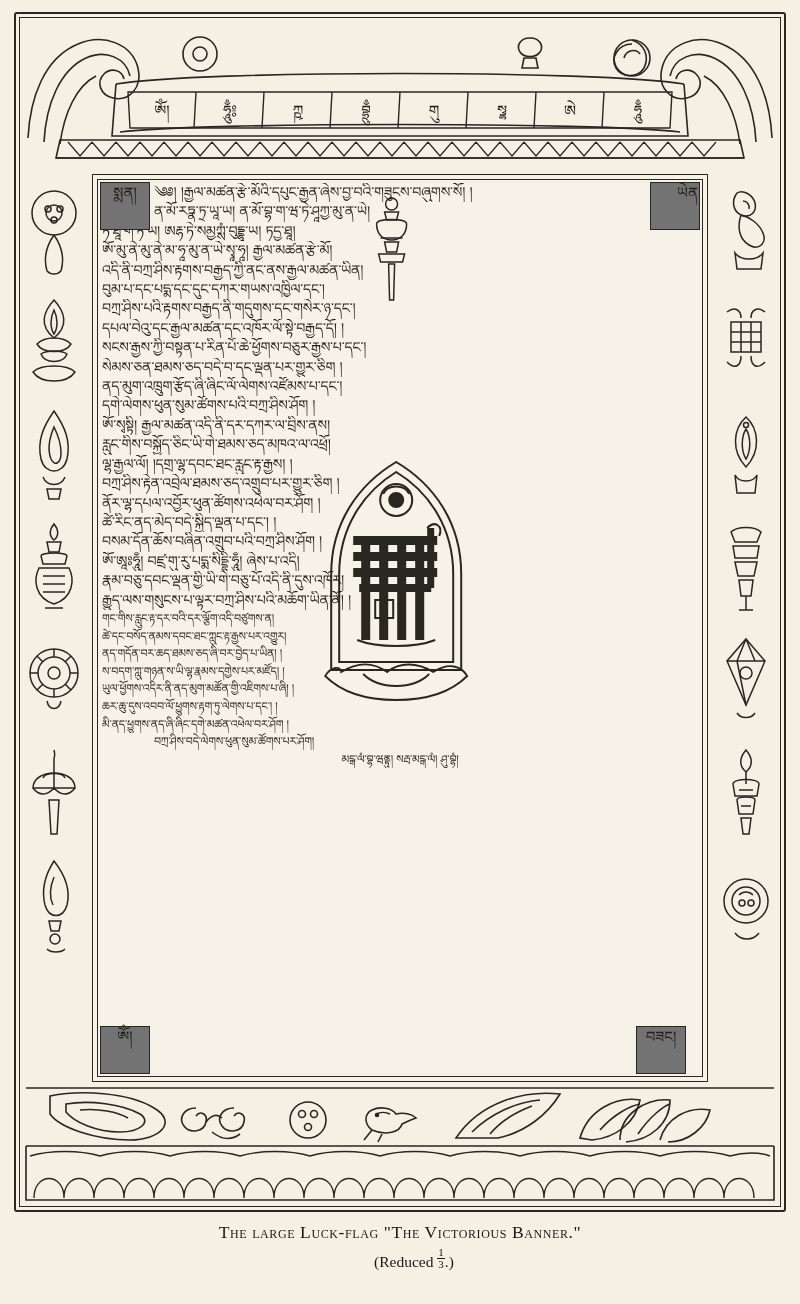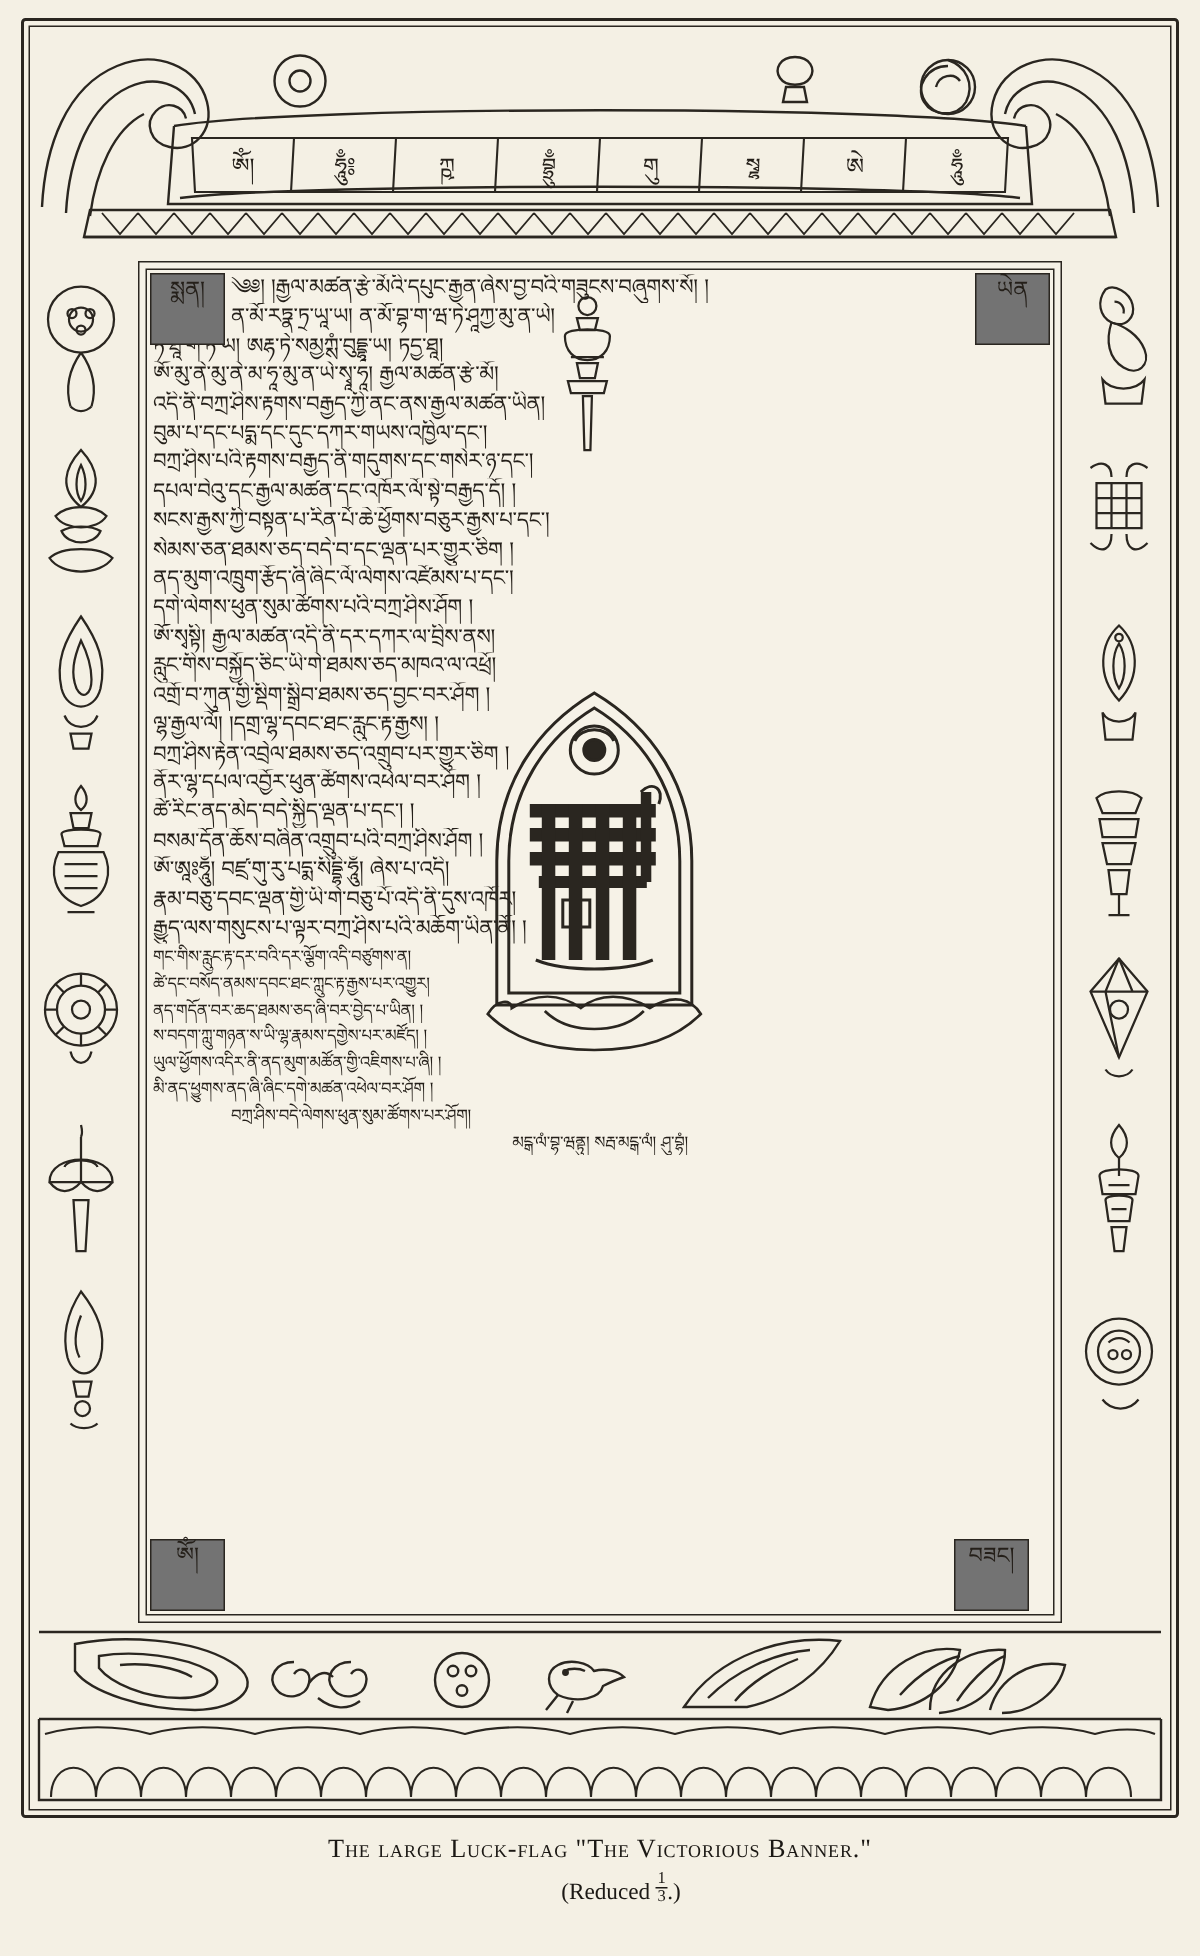--- a/index.html
+++ b/index.html
@@ -113,21 +113,21 @@
     background: #737373;
     font-family: "DejaVu Sans", sans-serif;
     font-size: 15px;
     line-height: 17px;
     color: #241f19;
     text-align: center;
     padding: 2px 1px;
     z-index: 4;
   }
   .seal.tl { left: 2px; top: 2px; width: 46px; height: 42px; }
-  .seal.tr { right: 2px; top: 2px; width: 46px; height: 42px; }
+  .seal.tr { right: 2px; top: 2px; width: 46px; height: 42px; text-align: right; }
   .seal.bl { left: 2px; bottom: 2px; width: 46px; height: 42px; }
   .seal.br { right: 16px; bottom: 2px; width: 46px; height: 42px; }
 
   
   .monogram {
     position: absolute;
     left: 50%;
     top: 268px;
     transform: translateX(-52%);
     width: 190px;
@@ -485,34 +485,34 @@
         <div class="tib-line">འདི་ནི་བཀྲ་ཤིས་རྟགས་བརྒྱད་ཀྱི་ནང་ནས་རྒྱལ་མཚན་ཡིན།</div>
         <div class="tib-line">བུམ་པ་དང་པདྨ་དང་དུང་དཀར་གཡས་འཁྱིལ་དང་།</div>
         <div class="tib-line">བཀྲ་ཤིས་པའི་རྟགས་བརྒྱད་ནི་གདུགས་དང་གསེར་ཉ་དང་།</div>
         <div class="tib-line">དཔལ་བེའུ་དང་རྒྱལ་མཚན་དང་འཁོར་ལོ་སྟེ་བརྒྱད་དོ། །</div>
         <div class="tib-line">སངས་རྒྱས་ཀྱི་བསྟན་པ་རིན་པོ་ཆེ་ཕྱོགས་བཅུར་རྒྱས་པ་དང་།</div>
         <div class="tib-line">སེམས་ཅན་ཐམས་ཅད་བདེ་བ་དང་ལྡན་པར་གྱུར་ཅིག །</div>
         <div class="tib-line">ནད་མུག་འཁྲུག་རྩོད་ཞི་ཞིང་ལོ་ལེགས་འཛོམས་པ་དང་།</div>
         <div class="tib-line">དགེ་ལེགས་ཕུན་སུམ་ཚོགས་པའི་བཀྲ་ཤིས་ཤོག །</div>
         <div class="tib-line">ༀ་སྭསྟི། རྒྱལ་མཚན་འདི་ནི་དར་དཀར་ལ་བྲིས་ནས།</div>
         <div class="tib-line">རླུང་གིས་བསྐྱོད་ཅིང་ཡི་གེ་ཐམས་ཅད་མཁའ་ལ་འཕྲོ།</div>
-        <div class="tib-line">འགྲོ་བ་ཀུན་གྱི་སྡིག་སྒྲིབ་ཐམས་ཅད་བྱང་བར་ཤོག །</div>
         <div class="tib-line">ལྷ་རྒྱལ་ལོ། །དགྲ་ལྷ་དབང་ཐང་རླུང་རྟ་རྒྱས། །</div>
         <div class="tib-line">བཀྲ་ཤིས་རྟེན་འབྲེལ་ཐམས་ཅད་འགྲུབ་པར་གྱུར་ཅིག །</div>
         <div class="tib-line">ནོར་ལྷ་དཔལ་འབྱོར་ཕུན་ཚོགས་འཕེལ་བར་ཤོག །</div>
         <div class="tib-line">ཚེ་རིང་ནད་མེད་བདེ་སྐྱིད་ལྡན་པ་དང་། །</div>
         <div class="tib-line">བསམ་དོན་ཆོས་བཞིན་འགྲུབ་པའི་བཀྲ་ཤིས་ཤོག །</div>
         <div class="tib-line">ༀ་ཨཱཿཧཱུྃ། བཛྲ་གུ་རུ་པདྨ་སིདྡྷི་ཧཱུྃ། ཞེས་པ་འདི།</div>
         <div class="tib-line">རྣམ་བཅུ་དབང་ལྡན་གྱི་ཡི་གེ་བཅུ་པོ་འདི་ནི་དུས་འཁོར།</div>
         <div class="tib-line">རྒྱུད་ལས་གསུངས་པ་ལྟར་བཀྲ་ཤིས་པའི་མཆོག་ཡིན་ནོ། །</div>
         <div class="tib-line small">གང་གིས་རླུང་རྟ་དར་བའི་དར་ལྕོག་འདི་བཙུགས་ན།</div>
         <div class="tib-line small">ཚེ་དང་བསོད་ནམས་དབང་ཐང་ཀླུང་རྟ་རྒྱས་པར་འགྱུར།</div>
         <div class="tib-line small">ནད་གདོན་བར་ཆད་ཐམས་ཅད་ཞི་བར་བྱེད་པ་ཡིན། །</div>
         <div class="tib-line small">ས་བདག་ཀླུ་གཉན་ས་ཡི་ལྷ་རྣམས་དགྱེས་པར་མཛོད། །</div>
         <div class="tib-line small">ཡུལ་ཕྱོགས་འདིར་ནི་ནད་མུག་མཚོན་གྱི་འཇིགས་པ་ཞི། །</div>
+        <div class="tib-line small">ཆར་ཆུ་དུས་འབབ་ལོ་ཕྱུགས་རྟག་ཏུ་ལེགས་པ་དང་། །</div>
         <div class="tib-line small">མི་ནད་ཕྱུགས་ནད་ཞི་ཞིང་དགེ་མཚན་འཕེལ་བར་ཤོག །</div>
         <div style="padding-left:52px; padding-right:52px;">
           <div class="tib-line small">བཀྲ་ཤིས་བདེ་ལེགས་ཕུན་སུམ་ཚོགས་པར་ཤོག།</div>
         </div>
         <div class="tib-line small" style="text-align:center;">མངྒ་ལཾ་བྷ་ཝནྟུ། སརྦ་མངྒ་ལཾ། ཤུ་བྷཾ།</div>
       </div>
     </div>
 
     <div class="bottomband">
       <svg width="760" height="122" viewBox="0 0 760 122">

